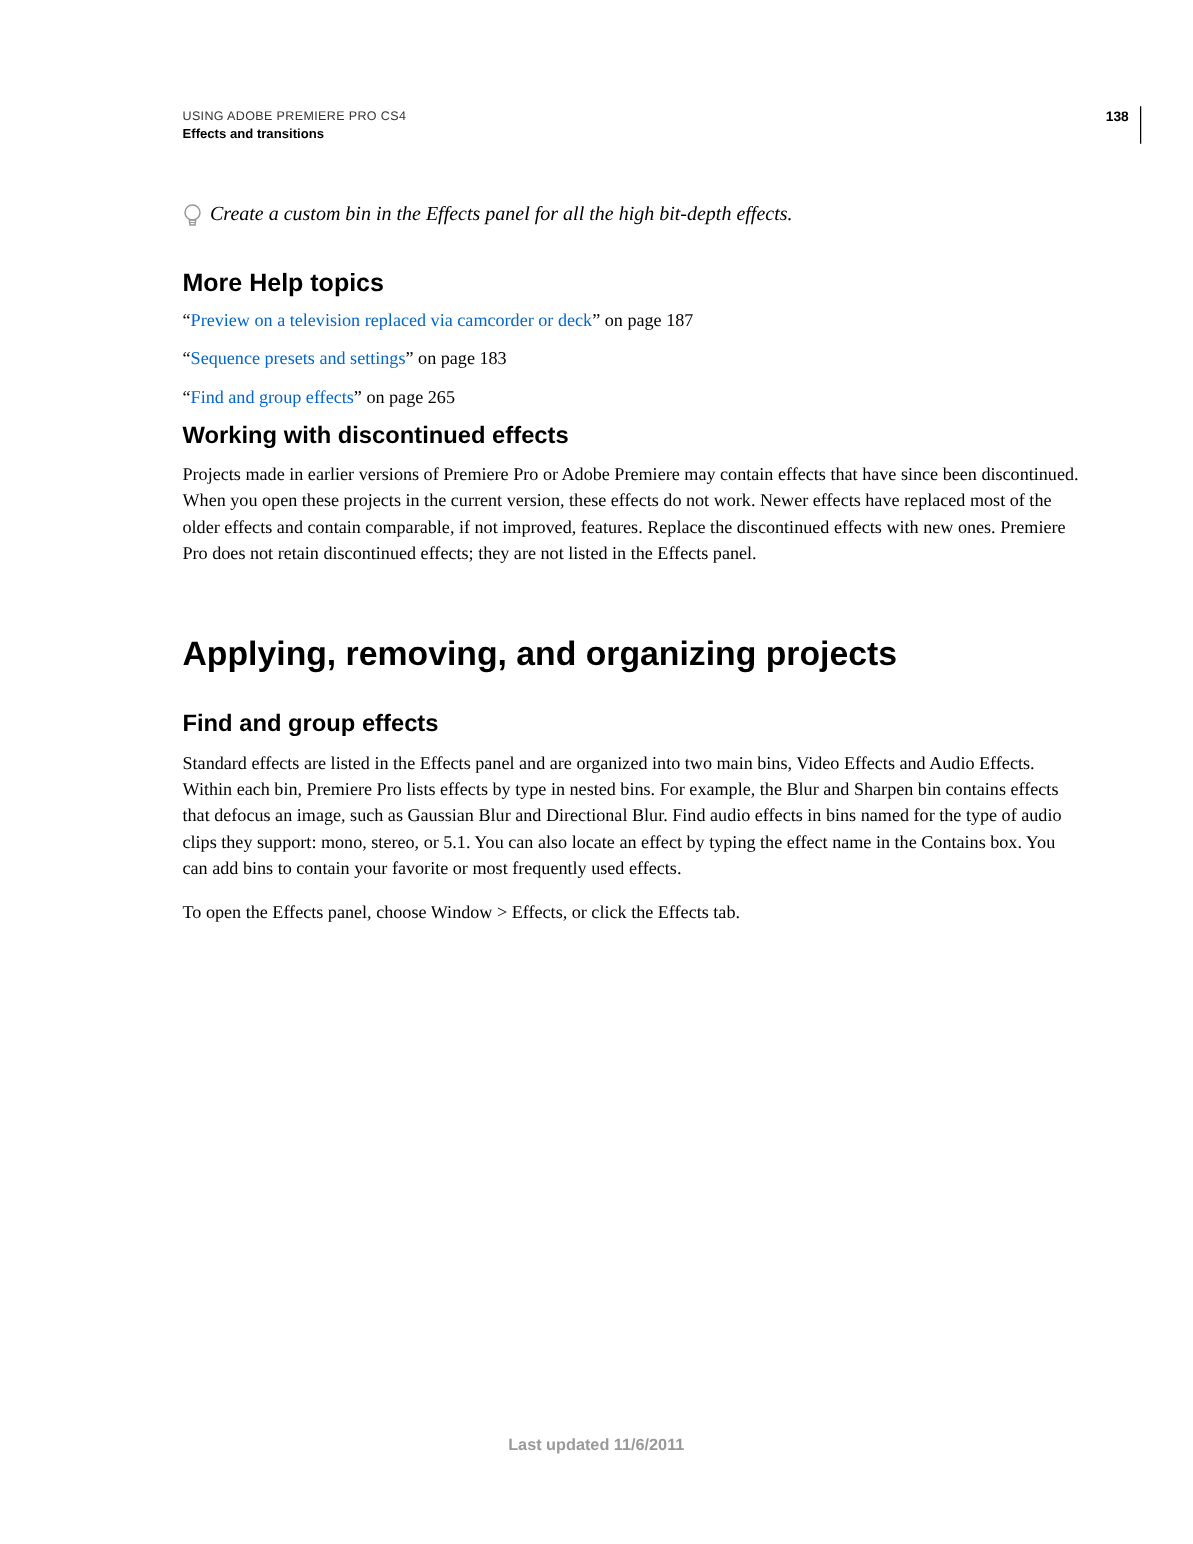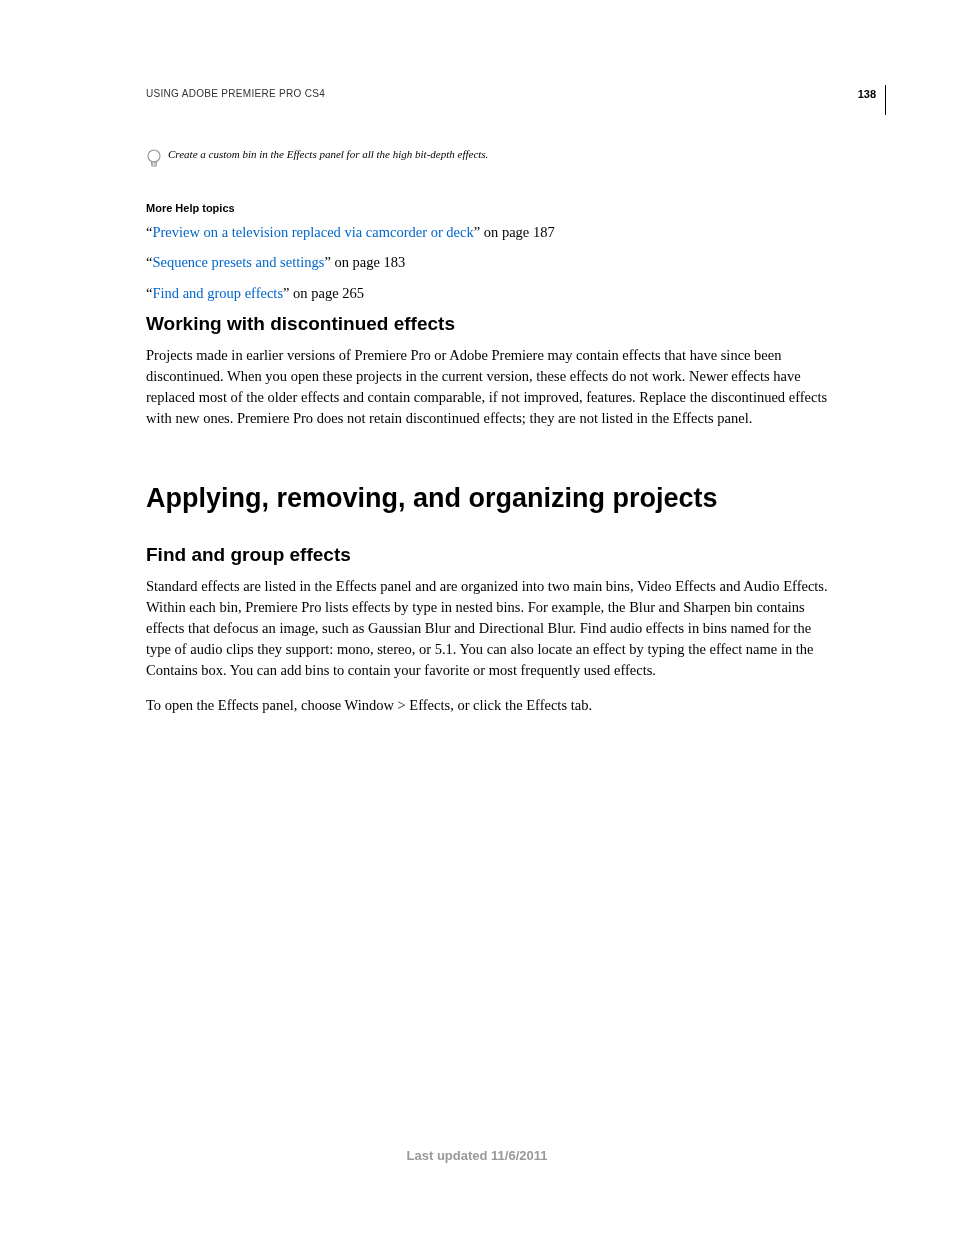--- a/index.html
+++ b/index.html
@@ -9,21 +9,21 @@
     }
     body {
       font-family: "Minion Pro", Georgia, serif;
       background: #ffffff;
       width: 954px;
       height: 1235px;
       position: relative;
       color: #000000;
     }
     .page-container {
-      padding: 88px 118px 60px 146px;
+      padding: 88px 91px 60px 146px;
       position: relative;
       height: 100%;
     }
     .header-area {
       position: relative;
       margin-bottom: 48px;
     }
     .breadcrumb-line {
       font-family: "Myriad Pro", Arial, sans-serif;
       font-size: 10px;
@@ -67,28 +67,28 @@
       margin-bottom: 32px;
     }
     .tip-icon {
       width: 16px;
       height: 22px;
       flex-shrink: 0;
       margin-right: 6px;
       margin-top: 1px;
     }
     .tip-text {
-      font-size: 11px;
+      font-size: 16px;
       font-style: italic;
       line-height: 1.4;
       color: #000000;
     }
     .help-heading {
       font-family: "Myriad Pro", Arial, sans-serif;
-      font-size: 11px;
+      font-size: 20px;
       font-weight: bold;
       color: #000000;
       margin-bottom: 8px;
     }
     .help-link-row {
       font-size: 14.5px;
       line-height: 1.4;
       margin-bottom: 10px;
     }
     .link-text {
@@ -122,20 +122,21 @@
       color: #999999;
     }
   </style>
 </head>
 <body>
 
 <div class="page-container">
 
   <div class="header-area">
     <div class="breadcrumb-line">USING ADOBE PREMIERE PRO CS4</div>
+    <div class="section-name">Effects and transitions</div>
     <div class="page-number-rule"></div>
     <div class="page-number">138</div>
   </div>
 
 
   <div class="tip-row">
     <span class="tip-icon">
       <svg viewBox="0 0 16 22" width="16" height="22">
         <circle cx="8" cy="8" r="6" fill="none" stroke="#999999" stroke-width="1.2"></circle>
         <path d="M5.5 14 L10.5 14 L10 18 L6 18 Z" fill="none" stroke="#999999" stroke-width="1.2"></path>

